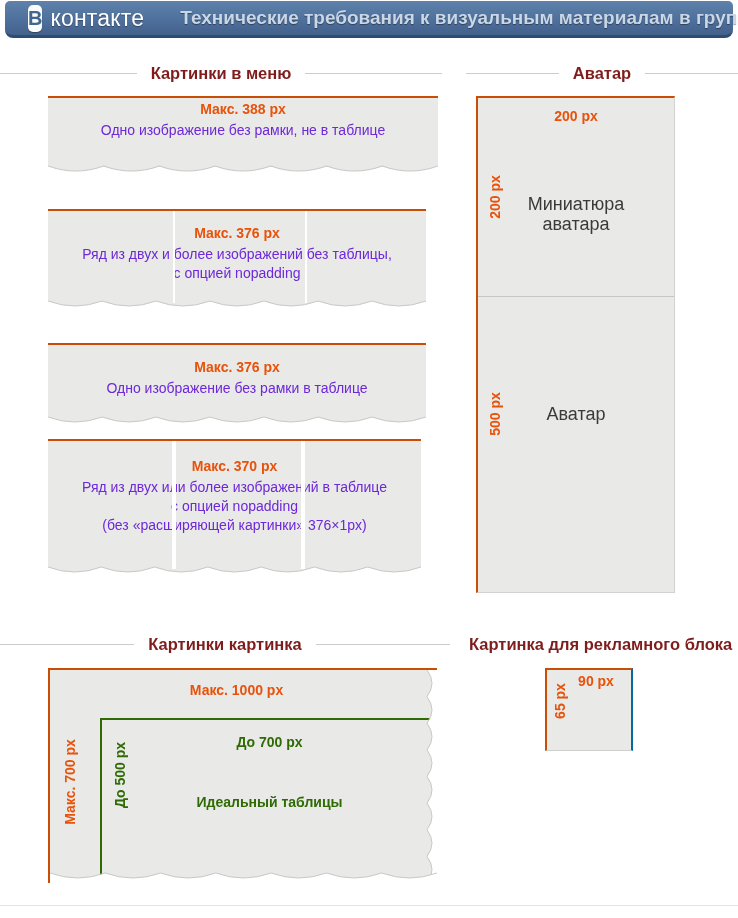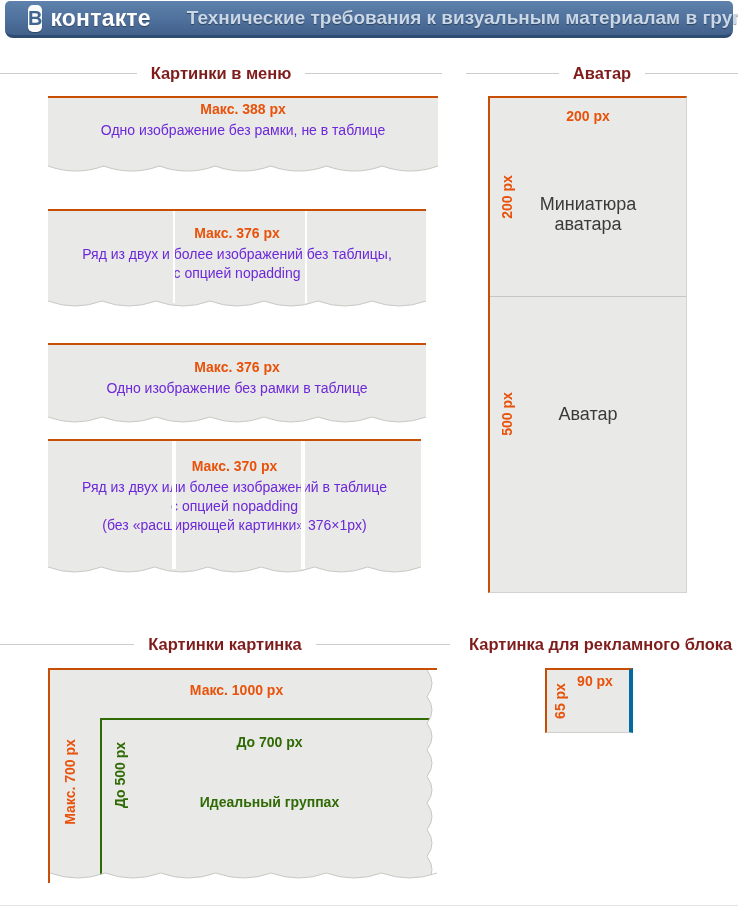--- a/index.html
+++ b/index.html
@@ -17,21 +17,21 @@
     border-bottom:3px solid #2e4b71;
     display:flex; align-items:center;
   }
   .vk-logo {
     width:27px; height:27px; margin-left:23px; border-radius:5px;
     background:#fbfbfb; color:#40678f; font-weight:bold; font-size:20px;
     display:flex; align-items:center; justify-content:center;
     box-shadow:0 1px 1px rgba(0,0,0,.3);
   }
   .vk-word {
-    margin-left:8px; font-size:23px; font-weight:bold; color:#ffffff;
+    margin-left:8px; font-size:23px; font-weight:normal; color:#ffffff;
     text-shadow:0 1px 1px rgba(0,0,0,.35); letter-spacing:.2px;
   }
   .vk-title {
     margin-left:36px; font-size:19px; font-weight:bold; color:#c9d7e7;
     text-shadow:0 1px 1px rgba(0,0,0,.4); white-space:nowrap;
   }
 
   
   .sec { position:absolute; display:flex; align-items:center; gap:14px; height:20px; }
   .sec .ln { flex:1; height:1px; background:#cccccc; }
@@ -130,21 +130,21 @@
     <div class="size-label">Макс. 370 px</div>
     <div class="desc">Ряд из двух или более изображений в таблице
 с опцией nopadding
 (без «расширяющей картинки» 376×1px)</div>
     <svg class="wave-h" viewBox="0 0 392 14" preserveAspectRatio="none">
       <path d="M0,14 L0,4 Q28,14 56,4 Q84,14 112,4 Q140,14 168,4 Q196,14 224,4 Q252,14 280,4 Q308,14 336,4 Q364,14 392,4 L392,14 Z" fill="#ffffff"></path>
       <path d="M0,4 Q28,14 56,4 Q84,14 112,4 Q140,14 168,4 Q196,14 224,4 Q252,14 280,4 Q308,14 336,4 Q364,14 392,4" fill="none" stroke="#c8c8c5" stroke-width="1" vector-effect="non-scaling-stroke"></path>
     </svg>
   </div>
 
-  <div class="avatar-box" style="left:488px; top:96px; width:199px; height:497px;">
+  <div class="avatar-box" style="left:476px; top:96px; width:199px; height:497px;">
     <div class="center-text size-label" style="top:10px;">200 px</div>
     <div class="vwrap" style="left:0; top:0; width:34px; height:198px;">
       <span class="vlabel">200 px</span>
     </div>
     <div class="center-text plain-label" style="top:96px;">Миниатюра
 аватара</div>
     <div class="avatar-divider" style="top:198px;"></div>
     <div class="vwrap" style="left:0; top:236px; width:34px; height:160px;">
       <span class="vlabel">500 px</span>
     </div>
@@ -166,34 +166,34 @@
     <div class="center-text size-label" style="top:12px; right:14px;">Макс. 1000 px</div>
     <div class="vwrap" style="left:2px; top:32px; width:36px; height:160px;">
       <span class="vlabel">Макс. 700 px</span>
     </div>
 
     <div class="green-box" style="left:50px; top:48px; right:0; bottom:0;">
       <div class="center-text green-t" style="top:14px;">До 700 px</div>
       <div class="vwrap" style="left:0; top:0; width:36px; height:110px;">
         <span class="vlabel green">До 500 px</span>
       </div>
-      <div class="center-text green-t" style="top:74px;">Идеальный группах</div>
+      <div class="center-text green-t" style="top:74px;">Идеальный таблицы</div>
     </div>
 
     <svg class="wave-v" viewBox="0 0 14 216" preserveAspectRatio="none">
       <path d="M14,0 L4,0 Q14,13.5 4,27 Q14,40.5 4,54 Q14,67.5 4,81 Q14,94.5 4,108 Q14,121.5 4,135 Q14,148.5 4,162 Q14,175.5 4,189 Q14,202.5 4,216 L14,216 Z" fill="#ffffff"></path>
       <path d="M4,0 Q14,13.5 4,27 Q14,40.5 4,54 Q14,67.5 4,81 Q14,94.5 4,108 Q14,121.5 4,135 Q14,148.5 4,162 Q14,175.5 4,189 Q14,202.5 4,216" fill="none" stroke="#c8c8c5" stroke-width="1" vector-effect="non-scaling-stroke"></path>
     </svg>
     <svg class="wave-h" viewBox="0 0 392 14" preserveAspectRatio="none">
       <path d="M0,14 L0,4 Q28,14 56,4 Q84,14 112,4 Q140,14 168,4 Q196,14 224,4 Q252,14 280,4 Q308,14 336,4 Q364,14 392,4 L392,14 Z" fill="#ffffff"></path>
       <path d="M0,4 Q28,14 56,4 Q84,14 112,4 Q140,14 168,4 Q196,14 224,4 Q252,14 280,4 Q308,14 336,4 Q364,14 392,4" fill="none" stroke="#c8c8c5" stroke-width="1" vector-effect="non-scaling-stroke"></path>
     </svg>
   </div>
 
-  <div class="gbox" style="left:545px; top:668px; width:88px; height:65px; border-left:2px solid #c94e05; border-right:4px solid #0369a1; border-bottom:1px solid #cfcfcd;">
+  <div class="gbox" style="left:545px; top:668px; width:88px; height:83px; border-left:2px solid #c94e05; border-right:2px solid #0369a1; border-bottom:1px solid #cfcfcd;">
     <div class="center-text size-label" style="top:3px; left:14px;">90 px</div>
     <div class="vwrap" style="left:0; top:0; width:26px; height:61px;">
       <span class="vlabel">65 px</span>
     </div>
   </div>
 
   <div class="bottom-rule"></div>
 </div>
 
 </body></html>

